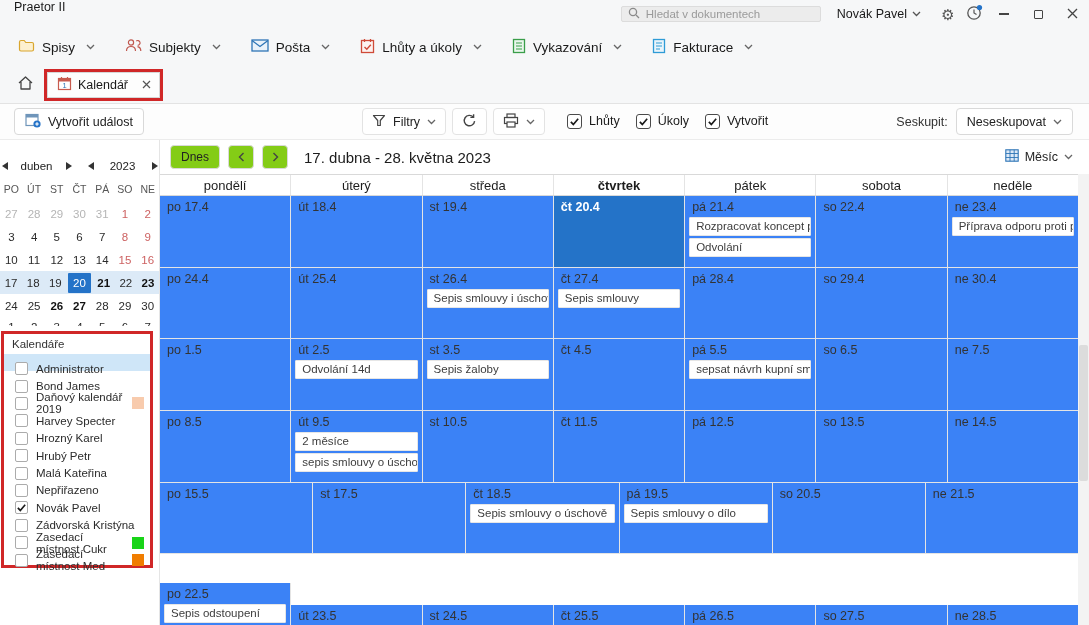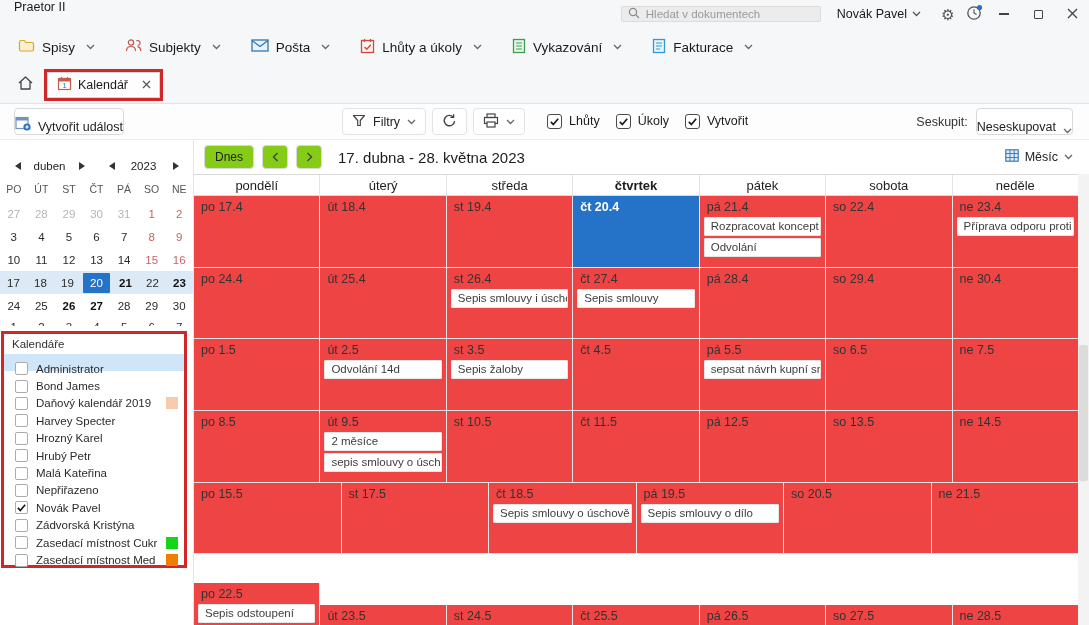--- a/index.html
+++ b/index.html
@@ -29,30 +29,30 @@
   
   .tabbar { height:38px; display:flex; align-items:center; padding:0 0 0 10px; background:#f6f7f8; border-bottom:1px solid #e3e3e3; flex:0 0 auto; }
   .home-btn { width:30px; height:28px; display:flex; align-items:center; justify-content:center; }
   .red-box { border:3px solid #d02728; }
   .tab-highlight { margin-left:4px; display:flex; align-items:center; background:#f6f7f8; }
   .tab { display:flex; align-items:center; gap:6px; height:26px; padding:0 8px 0 9px; background:#fdfdfd; border:1px solid #d7d7d7; font-size:12.5px; color:#1a1a1a; }
   .tab-close { margin-left:8px; display:flex; align-items:center; }
 
   
   .toolbar { height:36px; display:flex; align-items:center; padding:0 16px 0 14px; background:#fdfdfd; border-bottom:1px solid #ececec; flex:0 0 auto; }
-  .btn { display:inline-flex; align-items:flex-end; gap:7px; height:27px; padding:0 0; background:#fff; border:1px solid #d9d9d9; border-radius:4px; font-size:12.5px; color:#222; cursor:default; }
+  .btn { display:inline-flex; align-items:center; gap:7px; height:27px; padding:0 10px; background:#fff; border:1px solid #d9d9d9; border-radius:4px; font-size:12.5px; color:#222; cursor:default; }
   .tb-spacer { width:218px; }
   .seg { display:inline-flex; align-items:center; gap:7px; height:27px; padding:0 9px; background:#fff; border:1px solid #e3e3e3; border-radius:4px; font-size:12.5px; color:#222; margin-right:6px; }
   .tcheck { display:inline-flex; align-items:center; gap:7px; font-size:12.5px; color:#1a1a1a; margin-left:16px; cursor:default; }
   .tcheck .box { width:15px; height:15px; border:1.4px solid #4a4a4a; border-radius:3px; background:#fff; display:flex; align-items:center; justify-content:center; }
   .group-wrap { margin-left:auto; display:flex; align-items:center; gap:8px; font-size:12.5px; color:#333; }
 
   
   .body { flex:1 1 auto; display:flex; background:#fff; min-height:0; }
-  .sidebar { width:194px; flex:0 0 auto; background:#fff; border-right:1px solid #e5e5e5; }
+  .sidebar { width:160px; flex:0 0 auto; background:#fff; border-right:1px solid #e5e5e5; }
 
   
   .minical { padding-top:16px; }
   .mc-nav { display:flex; align-items:center; justify-content:center; gap:6px; height:20px; font-size:11.5px; color:#222; }
   .mc-nav .lbl { min-width:40px; text-align:center; }
   .mc-arrow { display:flex; align-items:center; padding:0 2px; }
   .mc-head { display:flex; height:26px; align-items:center; }
   .mc-head span { flex:1; text-align:center; font-size:10.5px; color:#555; }
   .mc-row { display:flex; height:23px; align-items:center; }
   .mc-row.sel { background:#dceaf7; }
@@ -81,21 +81,21 @@
   .view-wrap { margin-left:auto; display:flex; align-items:center; gap:6px; font-size:12.5px; color:#222; }
 
   .ghead { height:22px; display:flex; border-top:1px solid #d9d9d9; border-bottom:1px solid #d9d9d9; margin-right:11px; }
   .gh-cell { flex:1; display:flex; align-items:center; justify-content:center; font-size:13px; color:#1d1d1d; border-right:1px solid #e4e4e4; }
   .gh-cell:last-child { border-right:none; }
   .gh-cell.bold { font-weight:bold; }
 
   .weeks { flex:1 1 auto; display:flex; flex-direction:column; margin-right:11px; min-height:0; }
   .week { flex:1; display:flex; border-bottom:1px solid #e4e4e4; min-height:0; }
   .week:last-child { border-bottom:none;align-items:flex-end; }
-  .dcell { flex:1; border-right:1px solid #e4e4e4; overflow:hidden; background:#ef4444; }
+  .dcell { flex:1; border-right:1px solid #e4e4e4; overflow:hidden; background:#3b82f6; }
   .dcell:last-child { border-right:none; }
   .dlabel { font-size:12.5px; color:#333; padding:4px 6px 2px 7px; white-space:nowrap; }
   .dcell.today { background:#2473c8; }
   .dcell.today .dlabel { color:#fff; font-weight:bold; }
   .evt { margin:1px 4px 2px 4px; border:1px solid #e6e6e6; background:#fff; font-size:11.5px; color:#3d3d3d; padding:2px 5px 3px 6px; white-space:nowrap; overflow:hidden; border-radius:1px; }
 
   .scrollbar { position:absolute; top:34px; right:0; bottom:0; width:11px; background:#f3f3f3; }
   .scroll-thumb { position:absolute; left:1px; right:1px; top:38%; height:30%; background:#dcdcdc; border-radius:2px; }
 
   .chev { flex:0 0 auto; }

